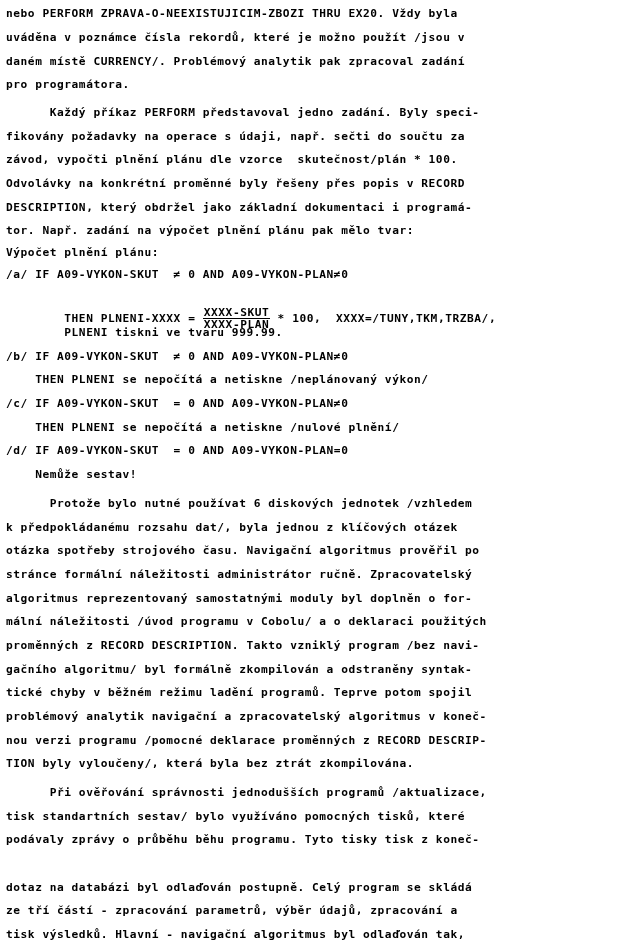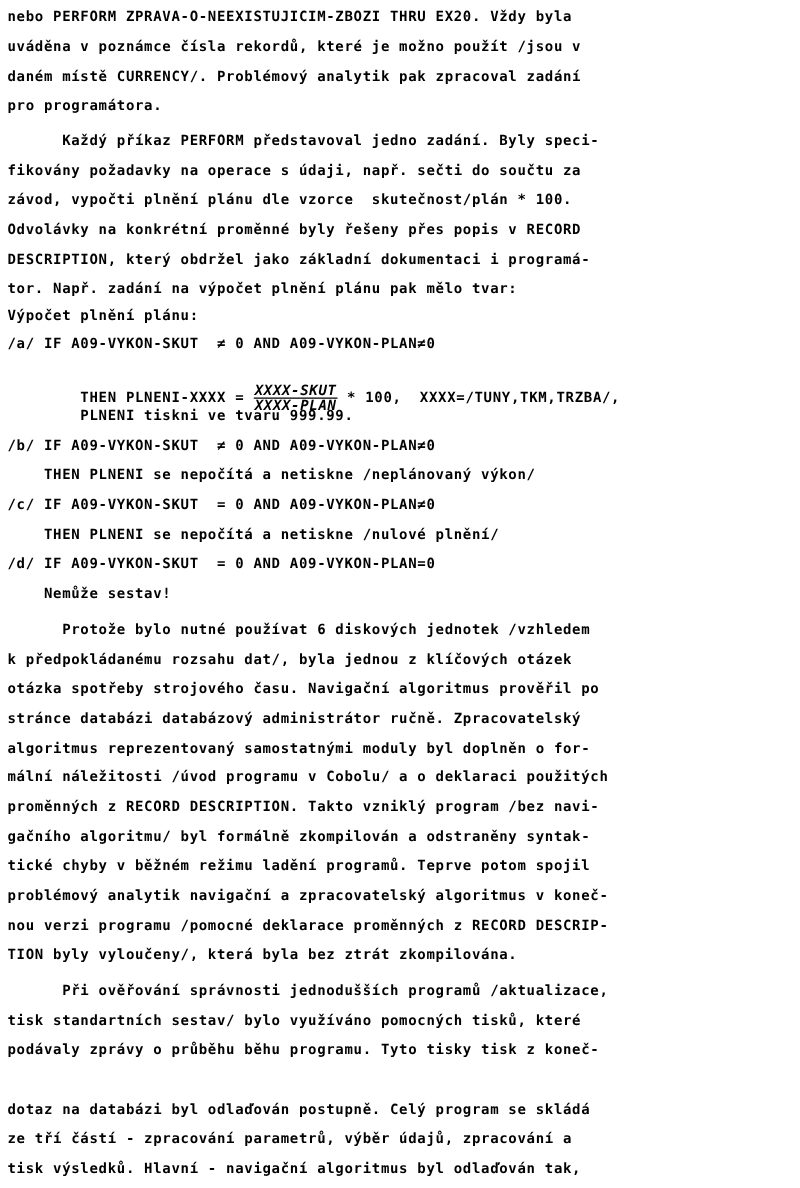--- a/index.html
+++ b/index.html
@@ -1,21 +1,21 @@
 <!DOCTYPE html>
 <html><head>
 <meta charset="utf-8">
 <style>
   html, body { margin: 0; padding: 0; background: #ffffff; }
   body { width: 640px; height: 950px; overflow: hidden; position: relative;
          font-family: "DejaVu Sans Mono", monospace; color: #000; }
   .page { position: absolute; left: 0; top: 0; width: 640px; height: 801px; }
   .ln { position: absolute; left: 6px; white-space: pre; font-size: 11.2px;
         font-weight: bold; letter-spacing: 0.55px; line-height: 14px; }
-  .frac { display: inline-block; vertical-align: middle; text-align: right; line-height: 11px; font-style: italic; }
+  .frac { display: inline-block; vertical-align: middle; text-align: right; line-height: 11px; }
   .frac .num { display: block; border-bottom: 1.5px solid #000; padding: 0 1px; }
   .frac .den { display: block; padding: 0 1px; }
 </style>
 </head>
 <body>
 
 <div class="page">
 
   <div class="ln" style="top:7px">nebo PERFORM ZPRAVA-O-NEEXISTUJICIM-ZBOZI THRU EX20. Vždy byla</div>
   <div class="ln" style="top:31px">uváděna v poznámce čísla rekordů, které je možno použít /jsou v</div>
@@ -39,21 +39,21 @@
   <div class="ln" style="top:350px">/b/ IF A09-VYKON-SKUT  ≠ 0 AND A09-VYKON-PLAN≠0</div>
   <div class="ln" style="top:373px">    THEN PLNENI se nepočítá a netiskne /neplánovaný výkon/</div>
   <div class="ln" style="top:397px">/c/ IF A09-VYKON-SKUT  = 0 AND A09-VYKON-PLAN≠0</div>
   <div class="ln" style="top:421px">    THEN PLNENI se nepočítá a netiskne /nulové plnění/</div>
   <div class="ln" style="top:444px">/d/ IF A09-VYKON-SKUT  = 0 AND A09-VYKON-PLAN=0</div>
   <div class="ln" style="top:468px">    Nemůže sestav!</div>
 
   <div class="ln" style="top:497px">      Protože bylo nutné používat 6 diskových jednotek /vzhledem</div>
   <div class="ln" style="top:521px">k předpokládanému rozsahu dat/, byla jednou z klíčových otázek</div>
   <div class="ln" style="top:544px">otázka spotřeby strojového času. Navigační algoritmus prověřil po</div>
-  <div class="ln" style="top:568px">stránce databázi databázový administrátor ručně. Zpracovatelský</div>
+  <div class="ln" style="top:568px">stránce formální náležitosti administrátor ručně. Zpracovatelský</div>
   <div class="ln" style="top:615px">mální náležitosti /úvod programu v Cobolu/ a o deklaraci použitých</div>
   <div class="ln" style="top:592px">algoritmus reprezentovaný samostatnými moduly byl doplněn o for-</div>
   <div class="ln" style="top:639px">proměnných z RECORD DESCRIPTION. Takto vzniklý program /bez navi-</div>
   <div class="ln" style="top:663px">gačního algoritmu/ byl formálně zkompilován a odstraněny syntak-</div>
   <div class="ln" style="top:686px">tické chyby v běžném režimu ladění programů. Teprve potom spojil</div>
   <div class="ln" style="top:710px">problémový analytik navigační a zpracovatelský algoritmus v koneč-</div>
   <div class="ln" style="top:734px">nou verzi programu /pomocné deklarace proměnných z RECORD DESCRIP-</div>
   <div class="ln" style="top:757px">TION byly vyloučeny/, která byla bez ztrát zkompilována.</div>
 
   <div class="ln" style="top:786px">      Při ověřování správnosti jednodušších programů /aktualizace,</div>

